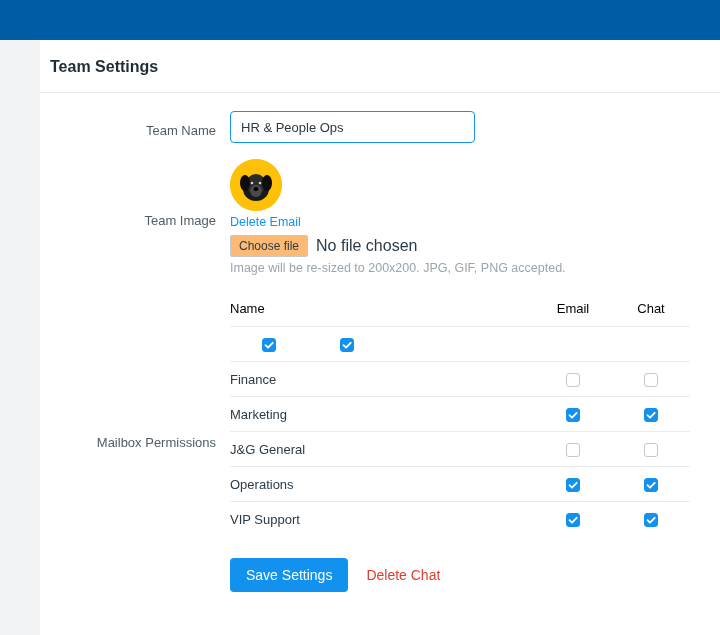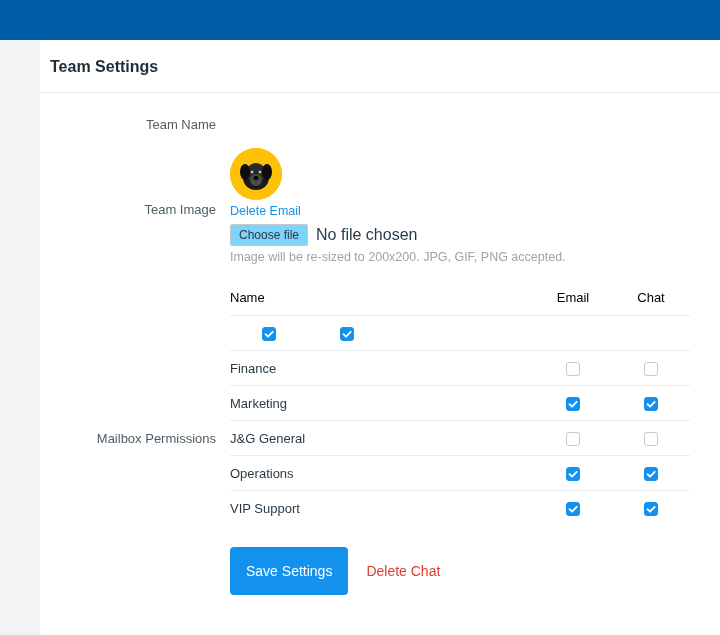--- a/index.html
+++ b/index.html
@@ -71,21 +71,21 @@
     text-decoration:none;
     cursor:pointer;
     margin-bottom:6px;
     display:inline-block;
   }
   .file-row { display:flex; align-items:center; gap:8px; margin-bottom:4px; }
   .choose-btn {
     font-size:12px;
     padding:3px 8px;
     border:1px solid #c3c9ce;
-    background:#7dd3fc;
+    background:#fdba74;
     color:#2a3b47;
     border-radius:2px;
     cursor:pointer;
   }
   .file-status { font-size:16px; color:#2a3b47; }
   .hint { font-size:12.5px; color:#9aa5ad; }
 
   
   .perm-table { width:100%; }
   .perm-head, .perm-row {
@@ -102,38 +102,41 @@
     display:inline-flex; align-items:center; justify-content:center;
     background:#fff; cursor:pointer; vertical-align:middle;
   }
   .cb.checked { background:#1292ee; border-color:#1292ee; }
   .cb.checked svg { display:block; }
   .cb svg { display:none; }
 
   .actions { display:flex; align-items:center; gap:18px; margin-top:22px; }
   .primary-btn {
     background:#1292ee; color:#fff; border:none;
-    height:48px; padding:0 16px; border-radius:4px;
+    height:34px; padding:0 16px; border-radius:4px;
     font-size:14px; font-weight:500; cursor:pointer;
   }
   .danger-link { color:#e03e2d; font-size:14px; cursor:pointer; text-decoration:none; }
 </style>
 </head>
 <body>
 
 <div class="top-band"></div>
 
 <div class="page">
   <div class="page-inner">
     <h1 class="page-title">Team Settings</h1>
 
     <div class="form-area">
 
       <div class="row">
         <div class="row-label">Team Name</div>
+        <div class="row-body">
+          <input class="text-input" type="text" value="HR &amp; People Ops" style="">
+        </div>
       </div>
 
       <div class="row">
         <div class="row-label">Team Image</div>
         <div class="row-body">
           <div class="avatar-wrap">
             <div class="avatar">
               <svg width="52" height="52" viewBox="0 0 52 52">
                 <circle cx="26" cy="26" r="26" fill="#ffc107"></circle>
                 <ellipse cx="26" cy="30" rx="13" ry="12" fill="#1a1a1a"></ellipse>

